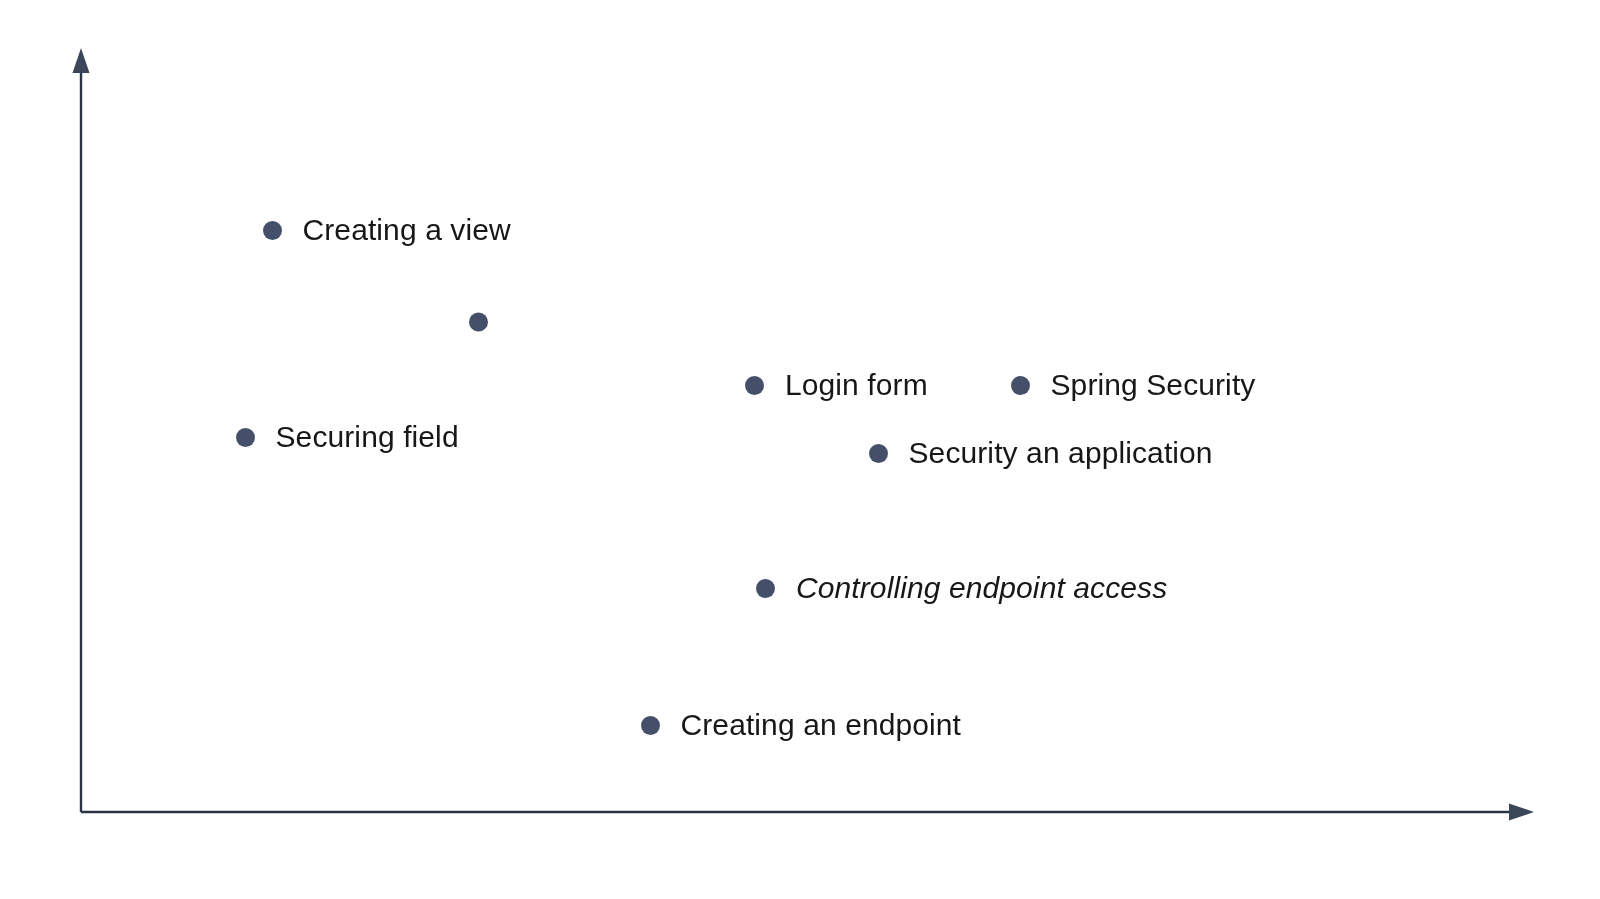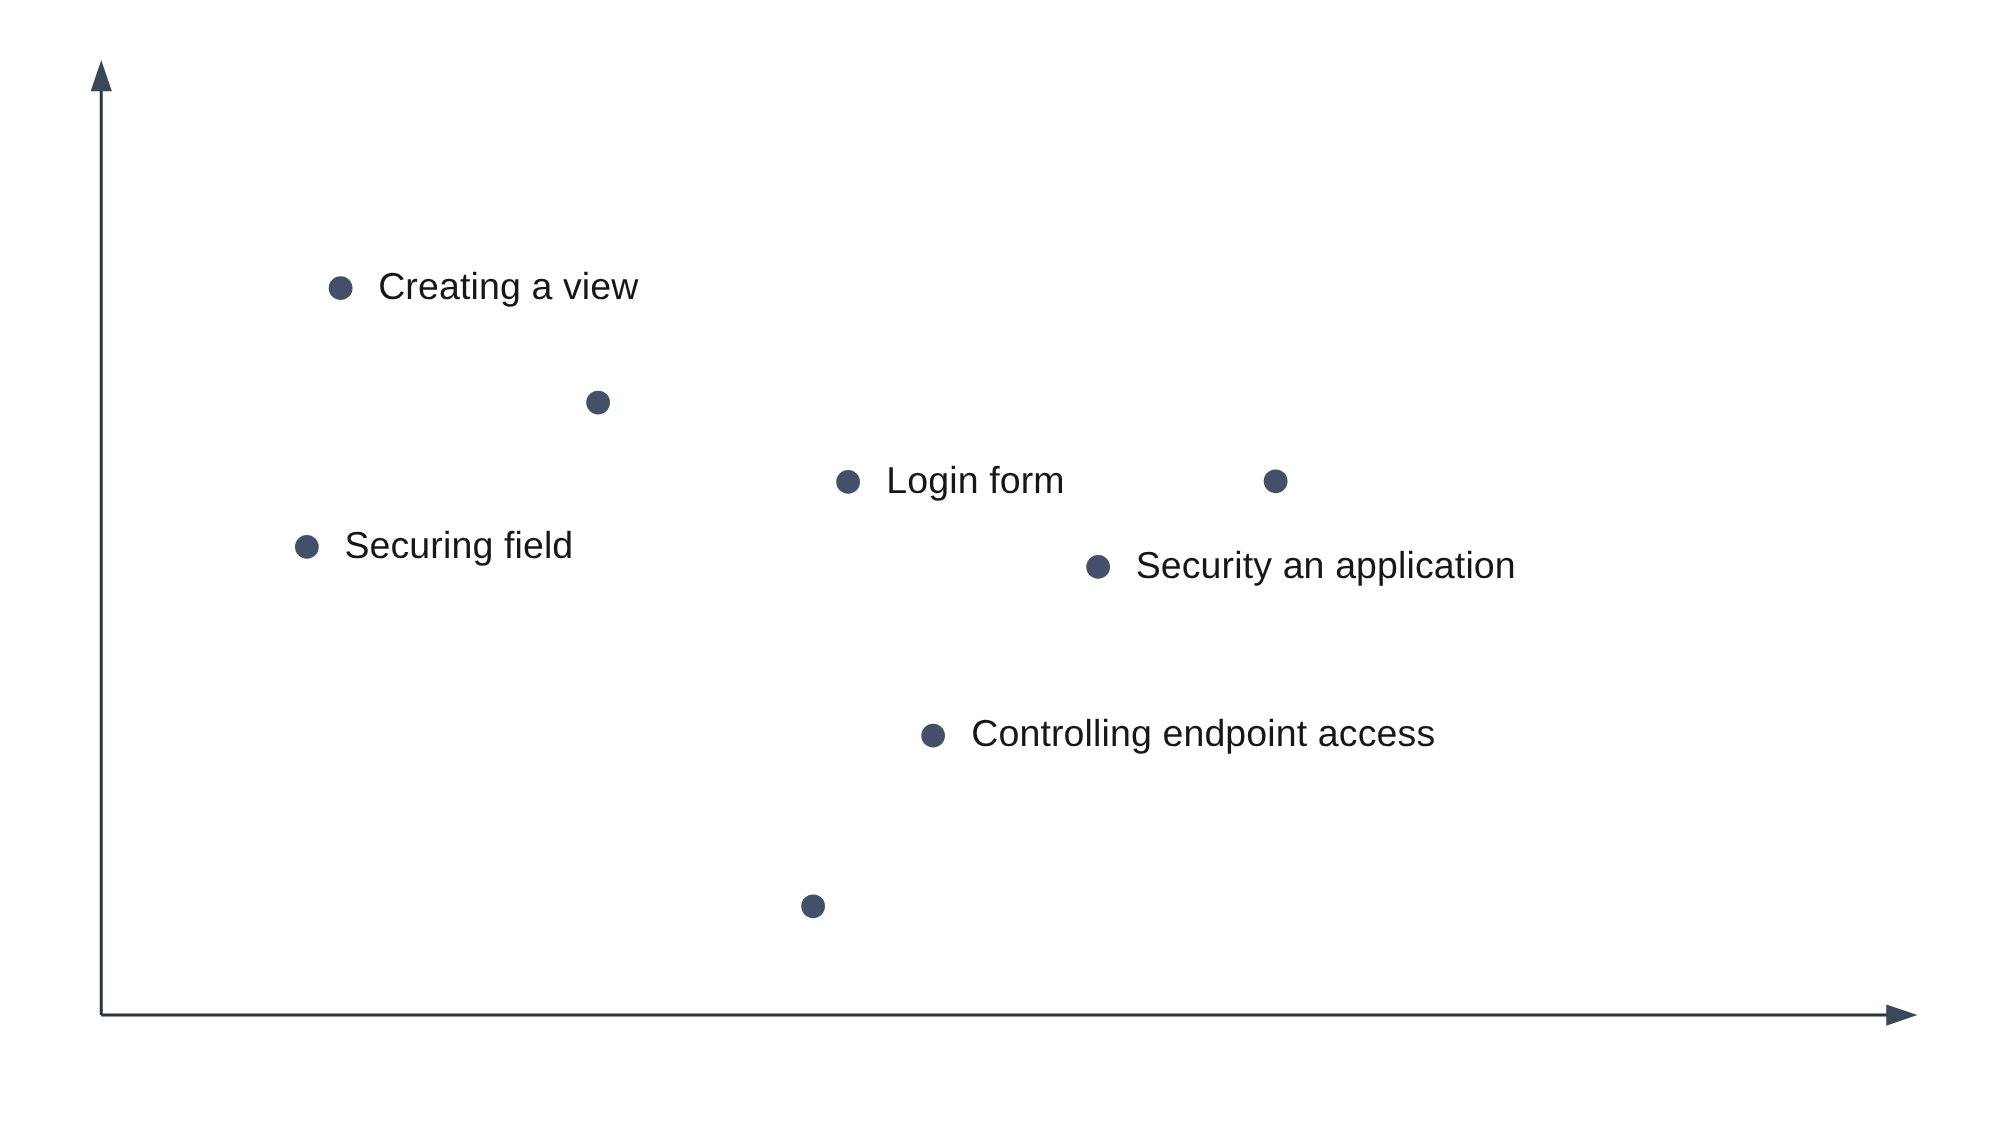--- a/index.html
+++ b/index.html
@@ -70,37 +70,39 @@
   </svg>
 
   <div id="points-layer">
       <div class="point" style="left: 262.5px; top: 230px;">
         <span class="point-dot" style="background: rgb(68, 80, 106); width: 19px; height: 19px;"></span>
         <span class="point-label">Creating a view</span>
       </div>
       <div class="point" style="left: 468.5px; top: 322px;">
         <span class="point-dot" style="background: rgb(68, 80, 106); width: 19px; height: 19px;"></span>
       </div>
-      <div class="point" style="left: 669px; top: 385px;">
+      <div class="point" style="left: 745px; top: 385px;">
         <span class="point-dot" style="background: rgb(68, 80, 106); width: 19px; height: 19px;"></span>
         <span class="point-label">Login form</span>
       </div>
       <div class="point" style="left: 1010.5px; top: 385px;">
         <span class="point-dot" style="background: rgb(68, 80, 106); width: 19px; height: 19px;"></span>
+        <span class="point-label">Spring Security</span>
       </div>
       <div class="point" style="left: 235.5px; top: 437px;">
         <span class="point-dot" style="background: rgb(68, 80, 106); width: 19px; height: 19px;"></span>
         <span class="point-label">Securing field</span>
       </div>
       <div class="point" style="left: 868.5px; top: 453px;">
         <span class="point-dot" style="background: rgb(68, 80, 106); width: 19px; height: 19px;"></span>
         <span class="point-label">Security an application</span>
       </div>
-      <div class="point" style="left: 737px; top: 588px;">
+      <div class="point" style="left: 756px; top: 588px; font-style: italic;">
         <span class="point-dot" style="background: rgb(68, 80, 106); width: 19px; height: 19px;"></span>
         <span class="point-label">Controlling endpoint access</span>
       </div>
       <div class="point" style="left: 640.5px; top: 725px;">
         <span class="point-dot" style="background: rgb(68, 80, 106); width: 19px; height: 19px;"></span>
+        <span class="point-label">Creating an endpoint</span>
       </div>
     </div>
 
 </div>
 
 </body></html>

